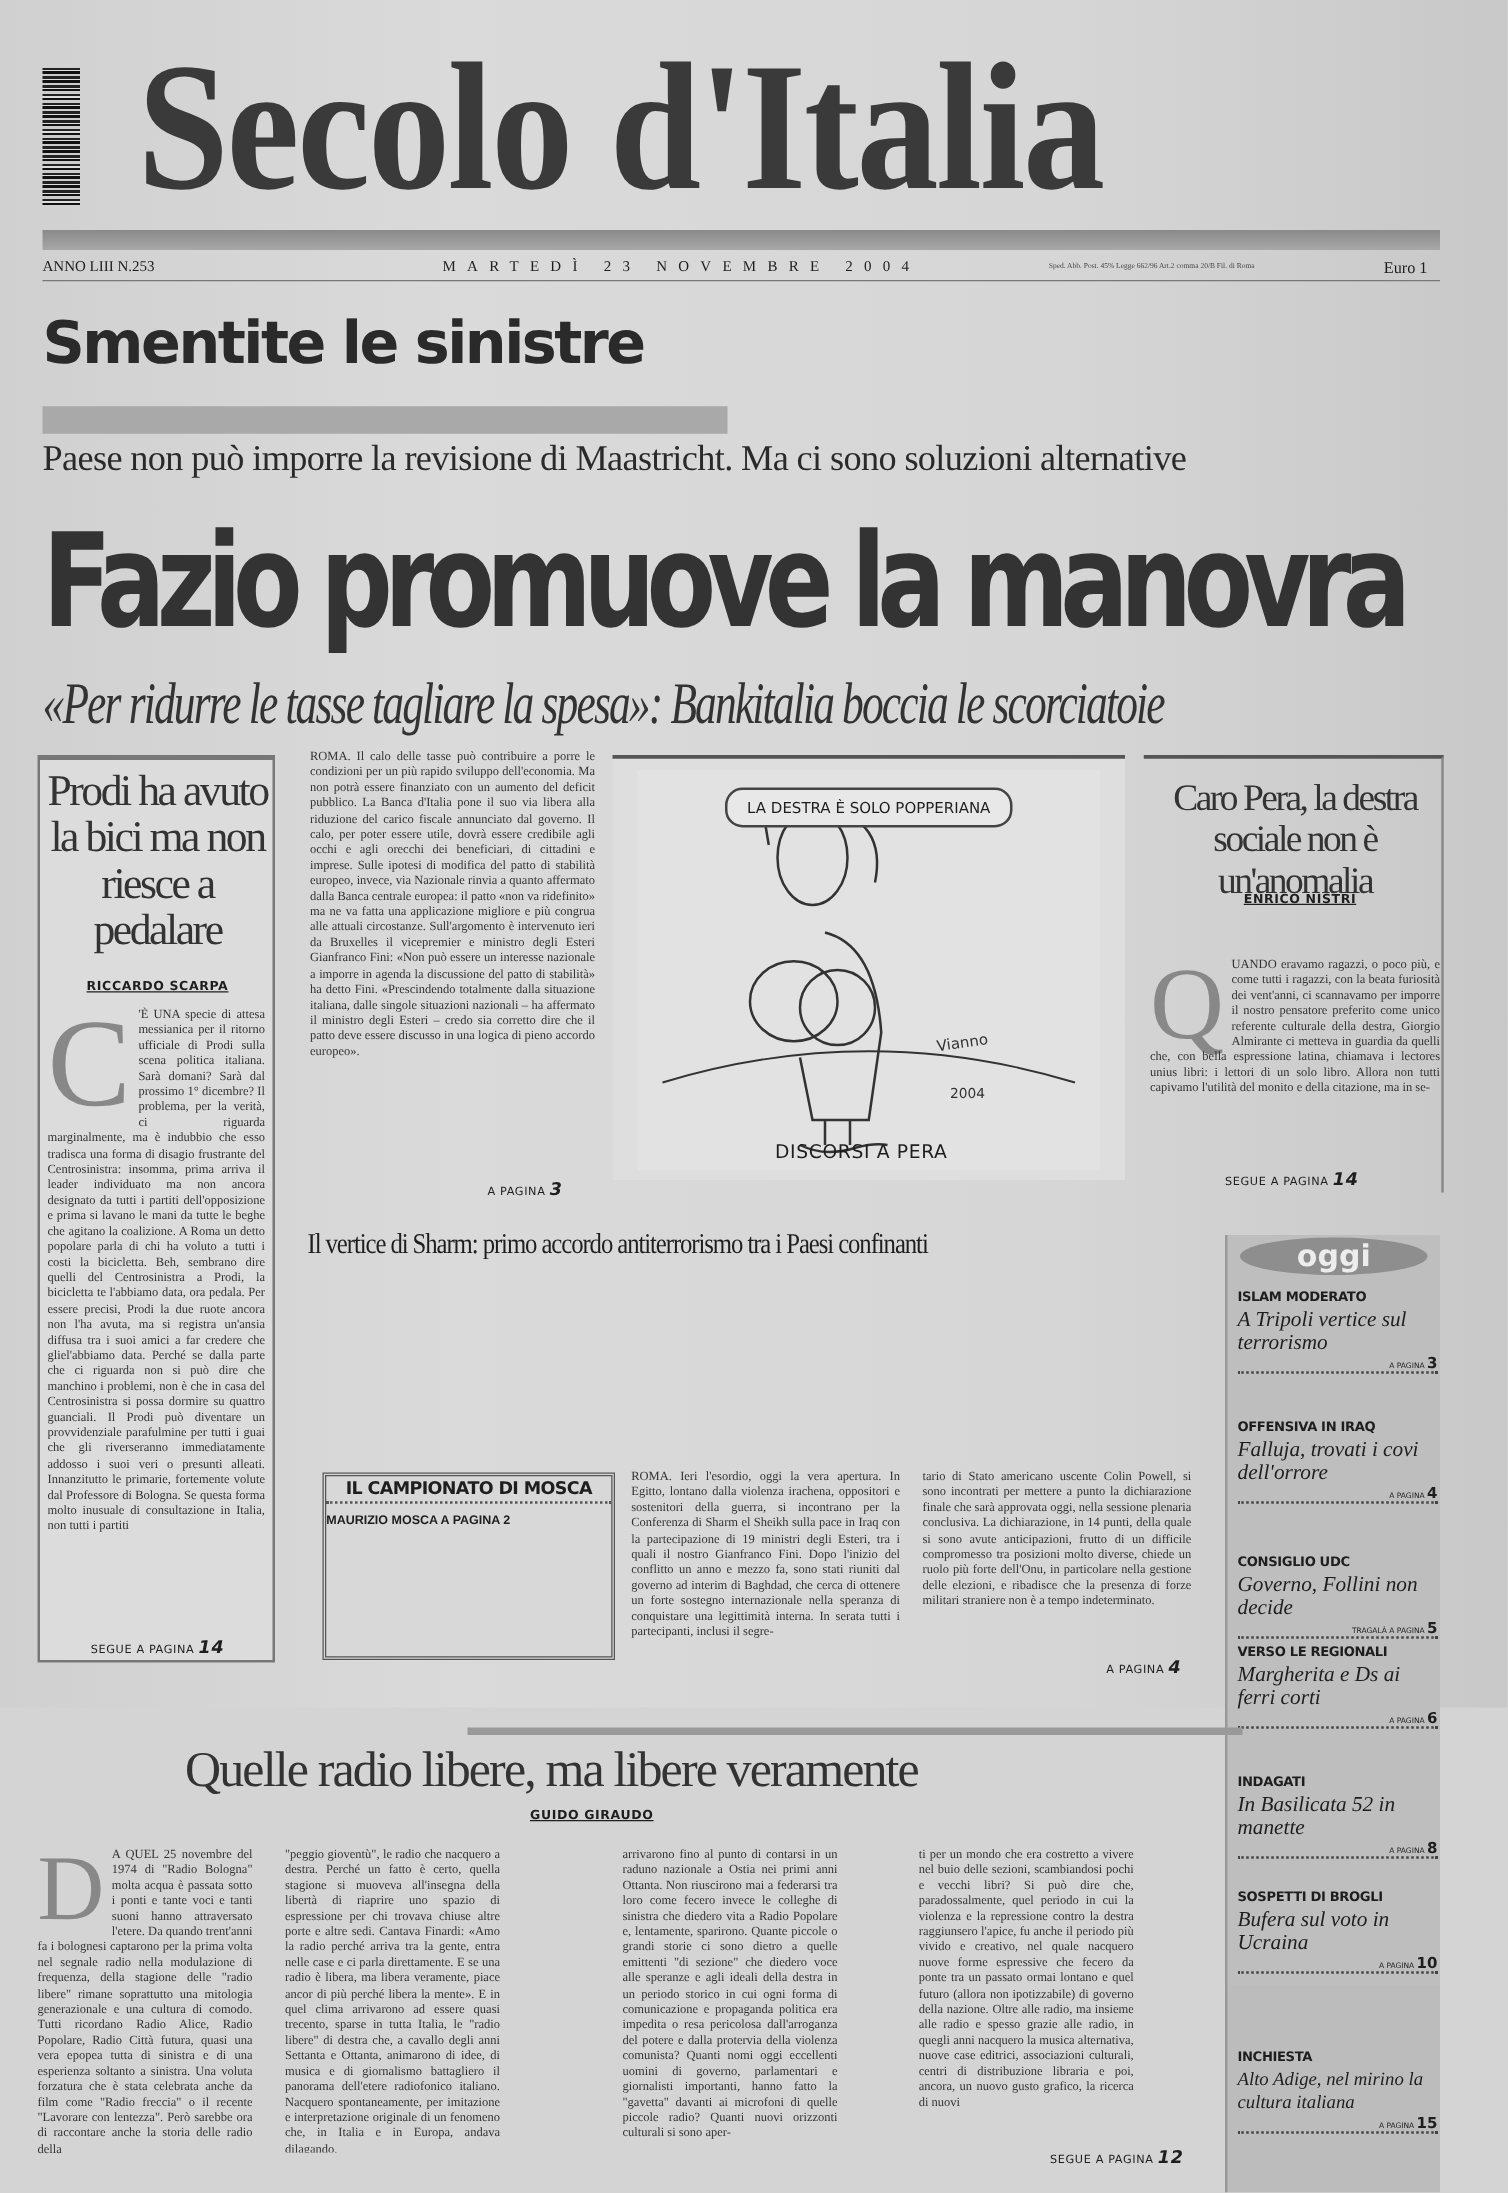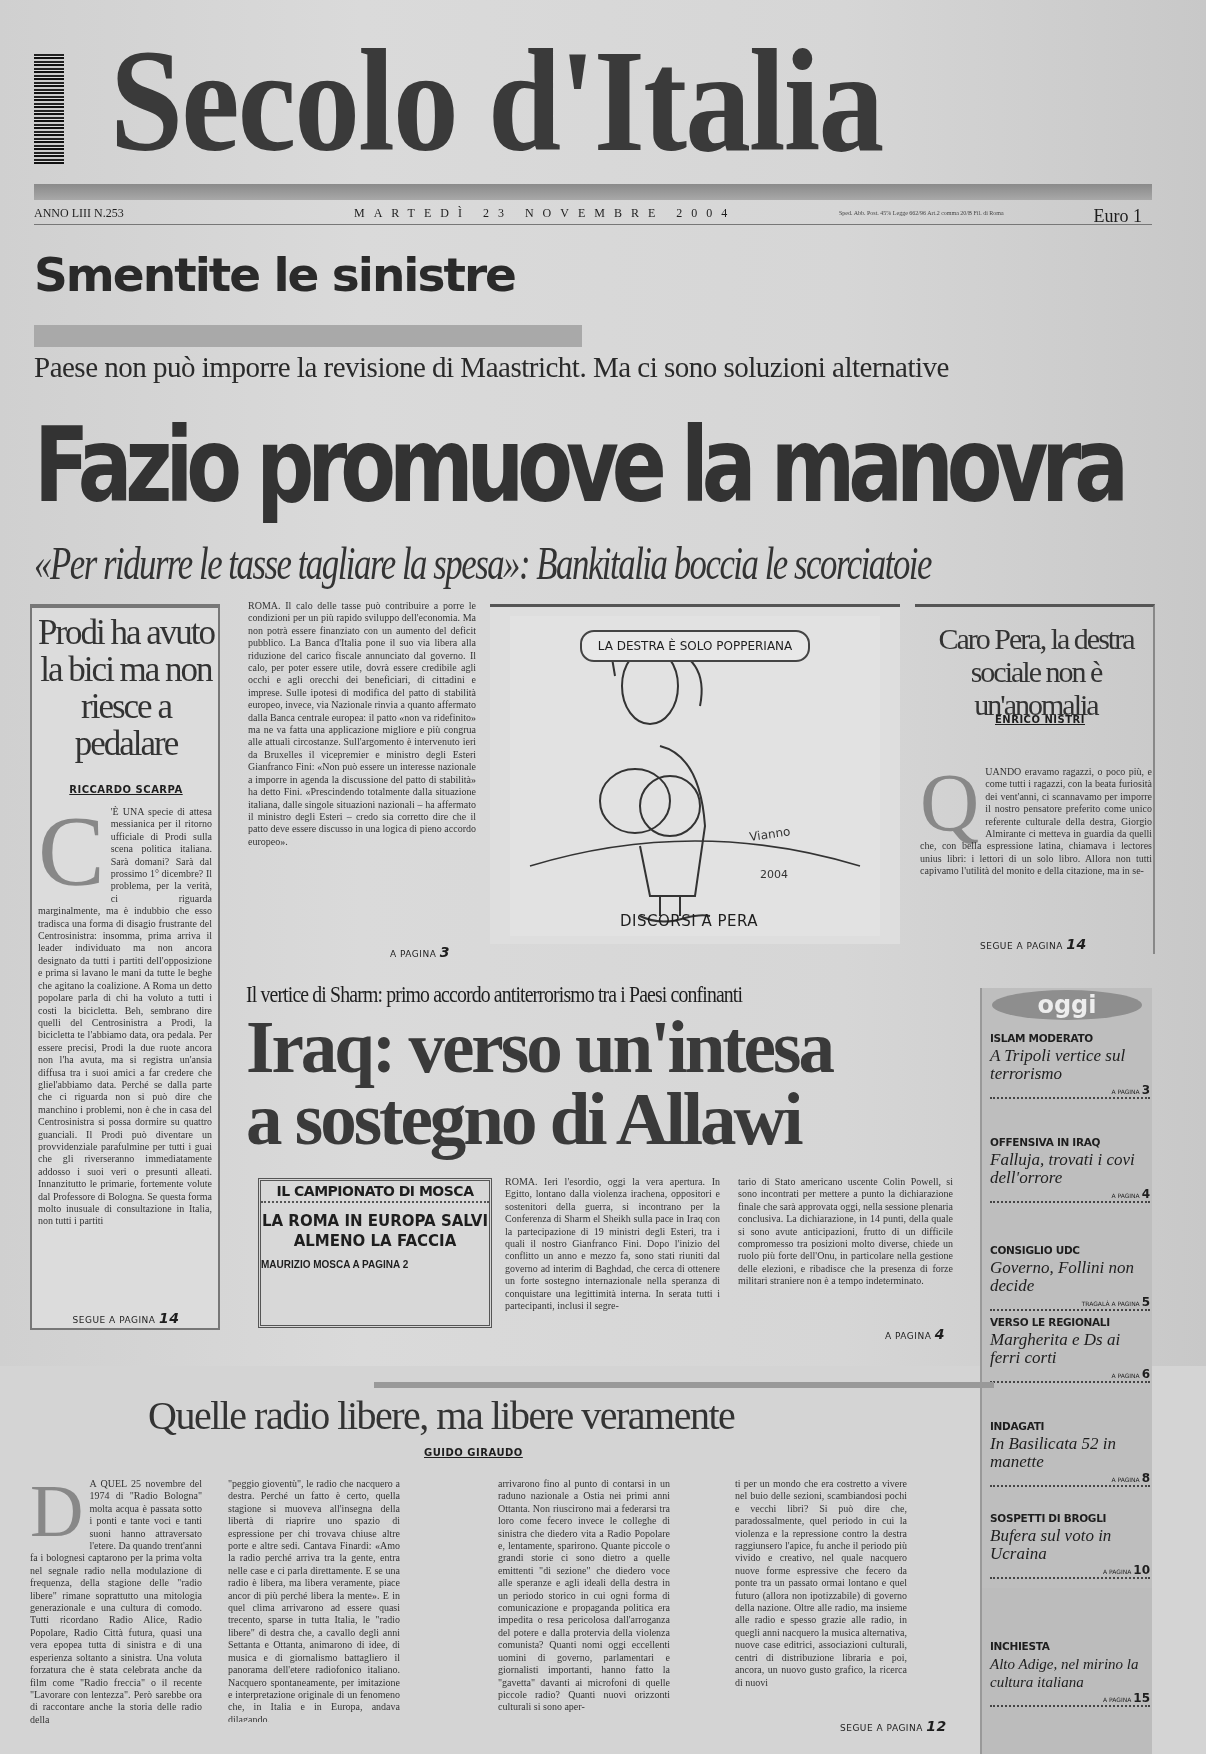--- a/index.html
+++ b/index.html
@@ -25,21 +25,21 @@
     left: 110px; top: 26px; font-size: 146px; line-height: 150px; letter-spacing: -2px;
     font-family: "Liberation Serif", serif; font-weight: bold; color: #3a3a3a;
     transform: scaleX(0.9); transform-origin: left top;
   }
   .mast-rule { left: 34px; top: 184px; width: 1118px; height: 16px; background: linear-gradient(180deg,#8a8a8a,#a8a8a8); }
   .dateline { left: 34px; top: 203px; width: 1118px; height: 22px; border-bottom: 1px solid #777; font-size: 12px; }
   .dateline span { position: absolute; top: 3px; }
   .dl-issue { left: 0; font-size: 12px; }
   .dl-date { left: 320px; letter-spacing: 9px; font-size: 12px; }
   .dl-postal { left: 805px; font-size: 6px; top: 7px !important; color: #444; }
-  .dl-price { right: 10px; font-size: 18px; }
+  .dl-price { right: 10px; font-size: 13px; }
 
   
   .kicker-big {
     left: 34px; top: 247px; font-family: "DejaVu Sans", sans-serif; font-weight: bold;
     font-size: 47px; line-height: 56px; letter-spacing: -2px; color: #2a2a2a;
   }
   .kicker-bar { left: 34px; top: 325px; width: 548px; height: 22px; background: #a9a9a9; }
   .summary {
     left: 600px; top: 248px; width: 560px; font-size: 29px; line-height: 34px; color: #2a2a2a;
     letter-spacing: -0.5px;
@@ -167,28 +167,23 @@
   <div class="abs body-text" style="left:920px; top:766px; width:232px; height:156px; overflow:hidden;">
     <span class="dropcap" style="font-size:82px; line-height:74px;">Q</span>
     <span>UANDO eravamo ragazzi, o poco più, e come tutti i ragazzi, con la beata furiosità dei vent'anni, ci scannavamo per imporre il nostro pensatore preferito come unico referente culturale della destra, Giorgio Almirante ci metteva in guardia da quelli che, con bella espressione latina, chiamava i lectores unius libri: i lettori di un solo libro. Allora non tutti capivamo l'utilità del monito e della citazione, ma in se-</span>
   </div>
   <div class="abs seg" style="left:980px; top:936px;">
     <span>SEGUE A PAGINA</span>
     <b>14</b>
   </div>
 
   <div class="abs iraq-kicker">Il vertice di Sharm: primo accordo antiterrorismo tra i Paesi confinanti</div>
-  <div class="abs iraq-head">
-    <div>Iraq: verso un'intesa</div>
-    <div>a sostegno di Allawi</div>
-  </div>
 
   <div class="abs mosca-box">
     <div class="mosca-head">IL CAMPIONATO DI MOSCA</div>
-    <div class="mosca-body">LA ROMA IN EUROPA SALVI ALMENO LA FACCIA</div>
     <div class="mosca-foot">MAURIZIO MOSCA A PAGINA 2</div>
   </div>
 
   <div class="abs body-text" style="left:505px; top:1176px; width:215px; height:152px; overflow:hidden;">ROMA. Ieri l'esordio, oggi la vera apertura. In Egitto, lontano dalla violenza irachena, oppositori e sostenitori della guerra, si incontrano per la Conferenza di Sharm el Sheikh sulla pace in Iraq con la partecipazione di 19 ministri degli Esteri, tra i quali il nostro Gianfranco Fini. Dopo l'inizio del conflitto un anno e mezzo fa, sono stati riuniti dal governo ad interim di Baghdad, che cerca di ottenere un forte sostegno internazionale nella speranza di conquistare una legittimità interna. In serata tutti i partecipanti, inclusi il segre-</div>
   <div class="abs body-text" style="left:738px; top:1176px; width:215px; height:130px; overflow:hidden;">tario di Stato americano uscente Colin Powell, si sono incontrati per mettere a punto la dichiarazione finale che sarà approvata oggi, nella sessione plenaria conclusiva. La dichiarazione, in 14 punti, della quale si sono avute anticipazioni, frutto di un difficile compromesso tra posizioni molto diverse, chiede un ruolo più forte dell'Onu, in particolare nella gestione delle elezioni, e ribadisce che la presenza di forze militari straniere non è a tempo indeterminato.</div>
   <div class="abs seg" style="left:885px; top:1326px;">
     <span>A PAGINA</span>
     <b>4</b>
   </div>
 

